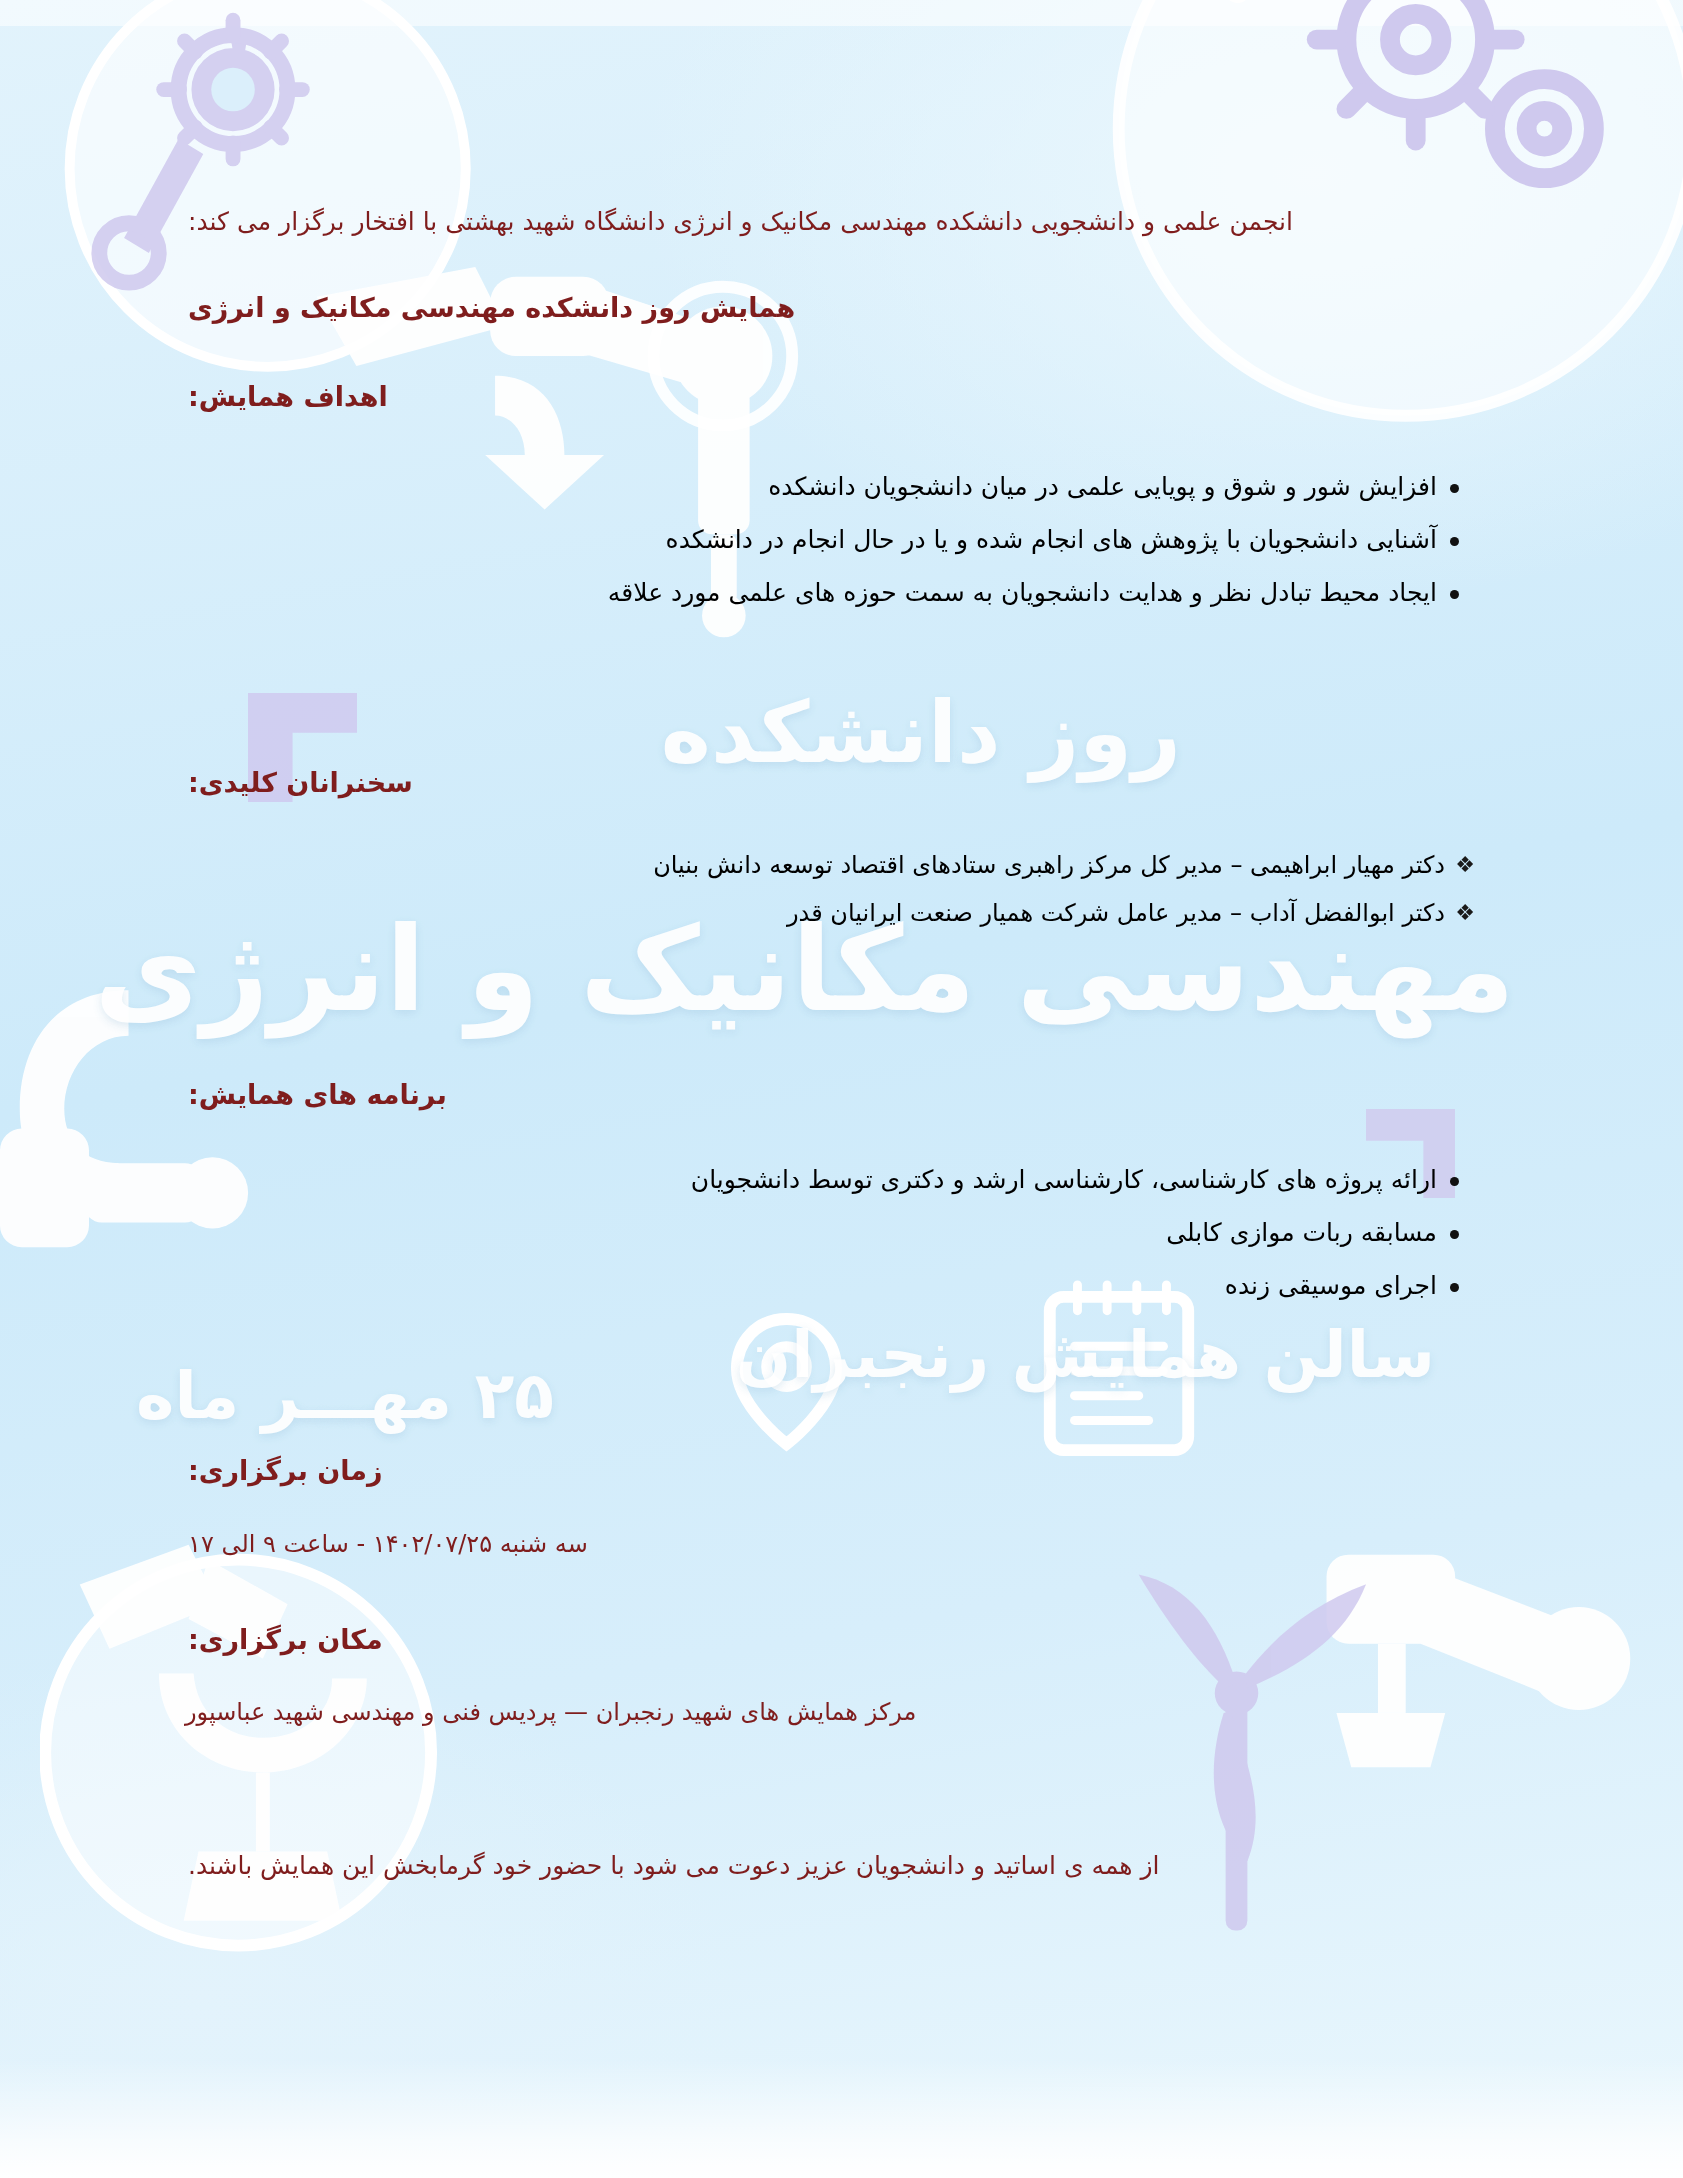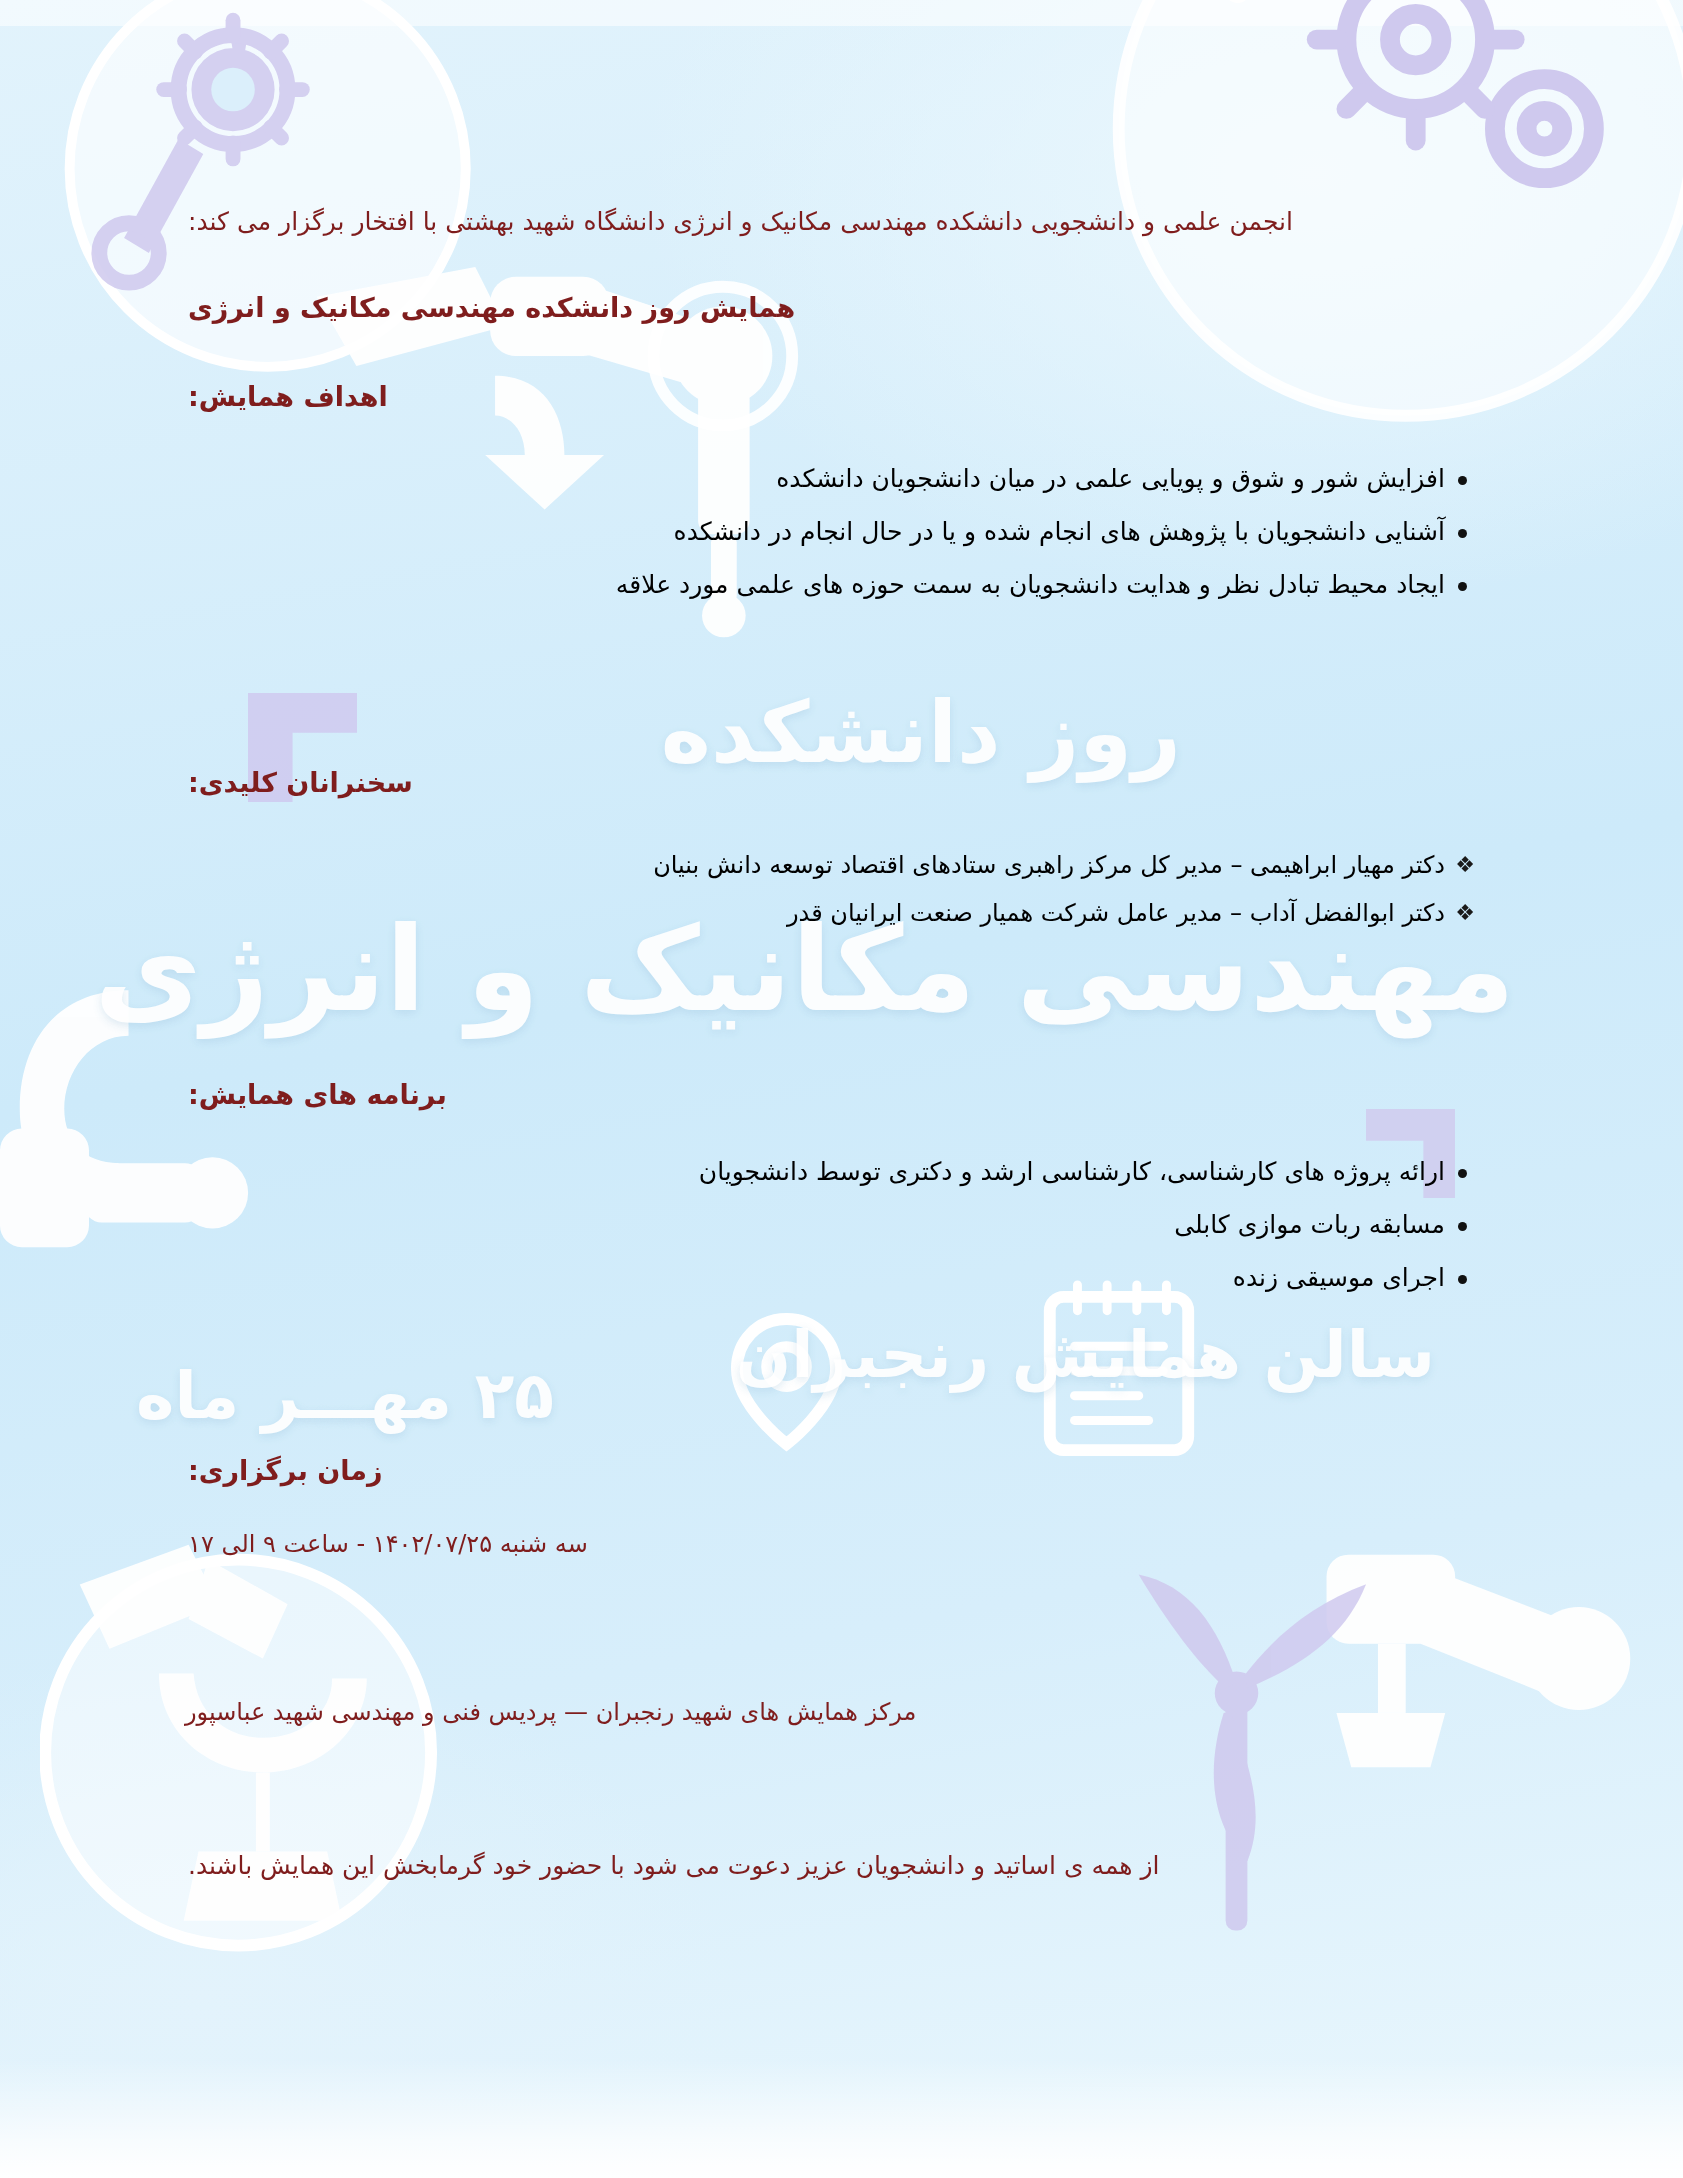--- a/index.html
+++ b/index.html
@@ -101,21 +101,21 @@
   .h2-goals { top: 381px; }
   .h2-speakers { top: 767px; }
   .h2-programs { top: 1079px; }
   .h2-time { top: 1455px; }
   .h2-place { top: 1624px; }
 
   ul.bullets {
     position: absolute;
     right: 238px;
     width: 1257px;
-    margin: 0;
+    margin: 8px;
     padding: 0;
     list-style: none;
     direction: rtl;
   }
   ul.bullets li {
     font-size: 25px;
     line-height: 1.55;
     margin-bottom: 14px;
     position: relative;
     padding-right: 0;
@@ -361,17 +361,18 @@
 
   <ul class="bullets programs-list">
     <li><span class="bdot"></span><span>ارائه پروژه های کارشناسی، کارشناسی ارشد و دکتری توسط دانشجویان</span></li>
     <li><span class="bdot"></span><span>مسابقه ربات موازی کابلی</span></li>
     <li><span class="bdot"></span><span>اجرای موسیقی زنده</span></li>
   </ul>
 
   <div class="line h2 h2-time">زمان برگزاری:</div>
   <div class="line val val-time">سه شنبه ۱۴۰۲/۰۷/۲۵ - ساعت ۹ الی ۱۷</div>
 
+  <div class="line h2 h2-place">مکان برگزاری:</div>
   <div class="line val val-place">مرکز همایش های شهید رنجبران — پردیس فنی و مهندسی شهید عباسپور</div>
 
   <div class="line closing">از همه ی اساتید و دانشجویان عزیز دعوت می شود با حضور خود گرمابخش این همایش باشند.</div>
 </div>
 
 
 </body></html>

